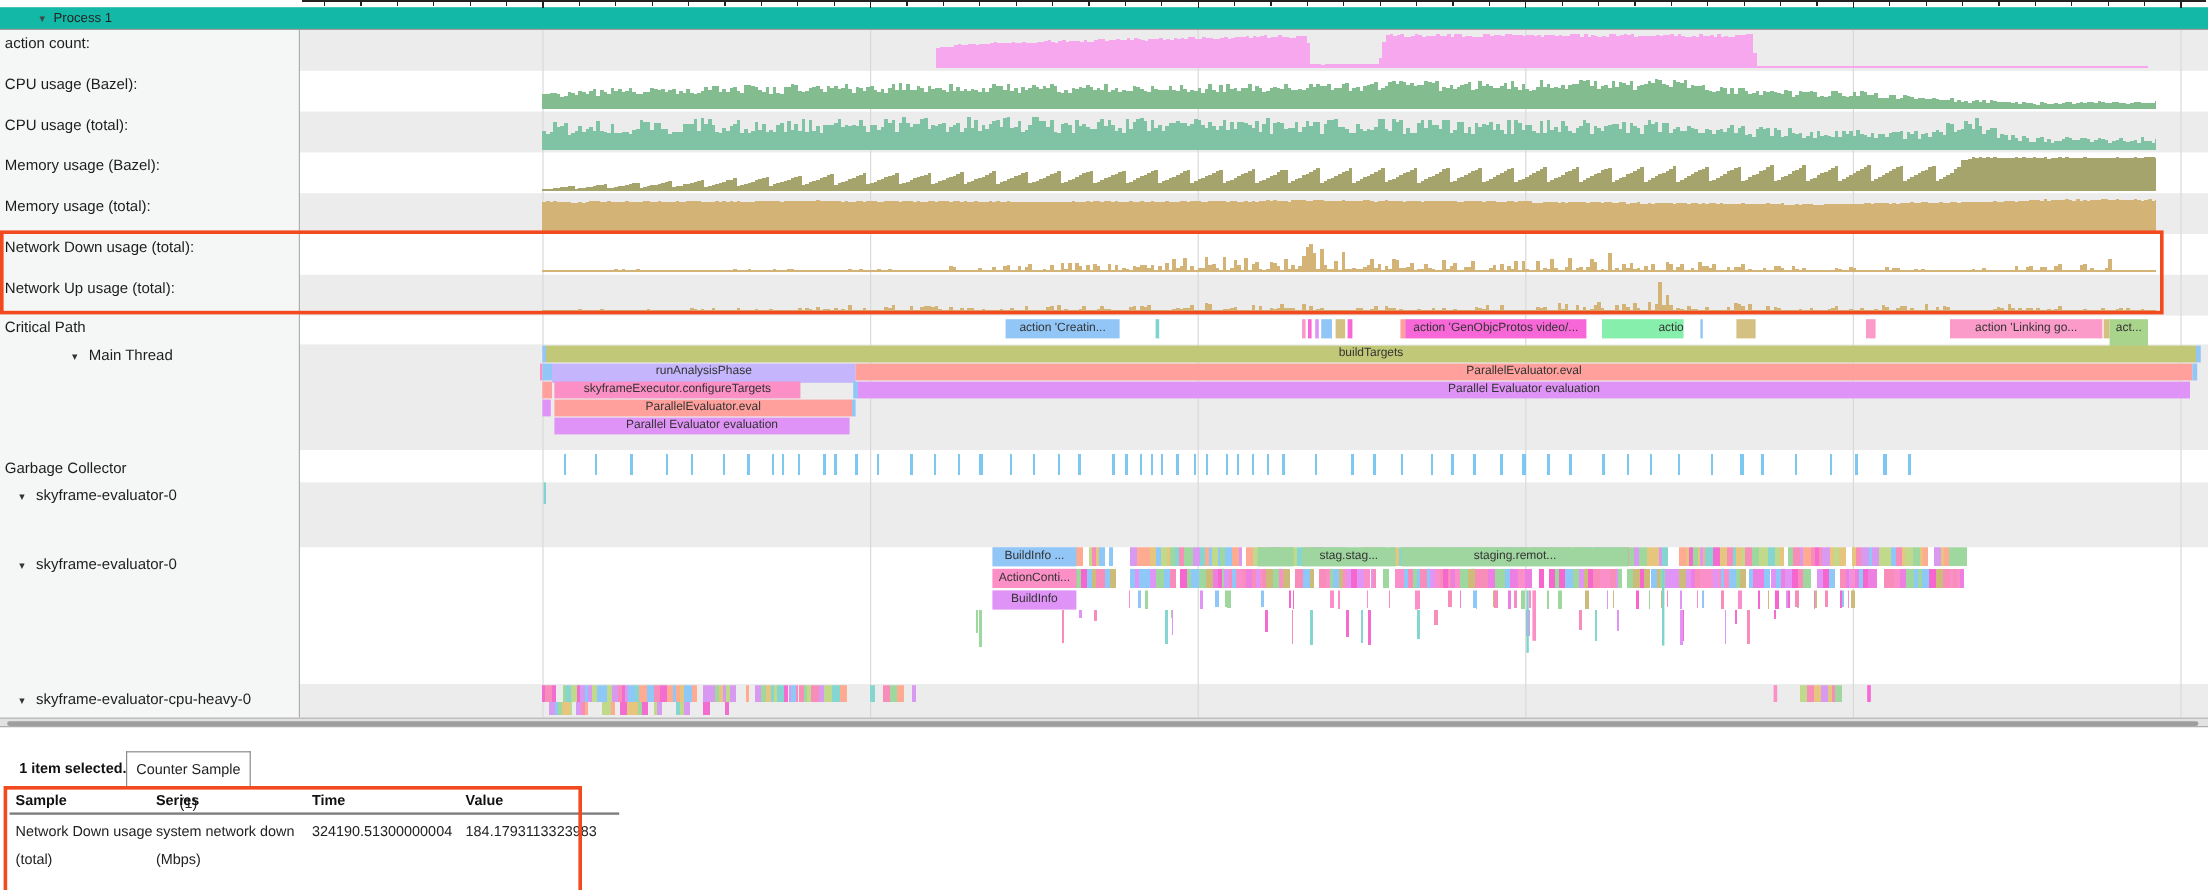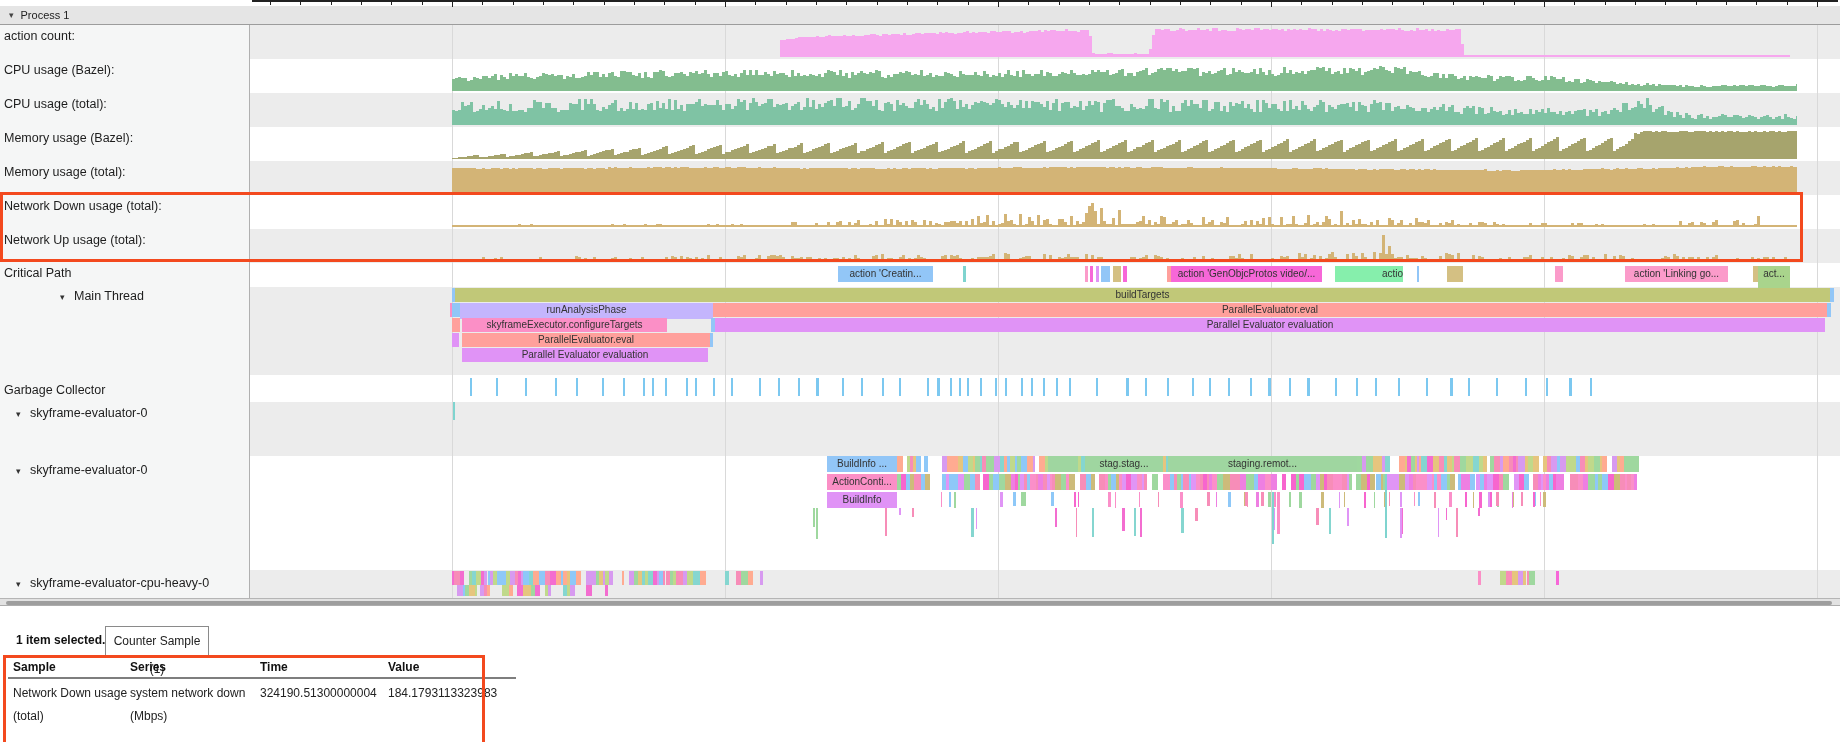--- a/index.html
+++ b/index.html
@@ -1,21 +1,21 @@
 <!DOCTYPE html>
 <html><head>
 <meta charset="utf-8">
 <style>
   html,body{margin:0;padding:0;background:#fff;}
   #app{position:relative;width:1840px;height:742px;overflow:hidden;background:#fff;
        font-family:"Liberation Sans","DejaVu Sans",sans-serif;color:#222;}
   .abs{position:absolute;}
   #ruler{position:absolute;left:0;top:0;width:1840px;height:6px;background:#fff;}
-  #process-header{position:absolute;left:0;top:6px;width:1840px;height:19px;background:#e5e5e5;
-       border-bottom:1px solid #9c9c9c;box-sizing:border-box;font-size:11px;line-height:18px;color:#222;}
+  #process-header{position:absolute;left:0;top:6px;width:1840px;height:19px;background:#14b8a6;
+       border-bottom:1px solid #9c9c9c;box-sizing:border-box;font-size:11px;line-height:18px;color:#222;padding-left:24px;}
   #process-header .tri{display:inline-block;margin-left:9px;font-size:9px;color:#444;vertical-align:top;line-height:18px;}
   #process-header .lbl{margin-left:7px;}
   #tracks{position:absolute;left:0;top:0;width:1840px;height:598px;}
   .sidebar-item{position:absolute;left:0;width:248px;height:15px;font-size:12.5px;line-height:15px;
        white-space:nowrap;overflow:hidden;color:#1d1d1d;}
   .sidebar-item .tri{display:inline-block;width:14px;margin-left:16px;font-size:9px;color:#333;}
   .slice{position:absolute;overflow:hidden;white-space:nowrap;text-align:center;
        font-size:10px;color:#333;box-sizing:border-box;}
   .gridline{position:absolute;width:1px;background:#d9d9d9;top:25px;height:573px;}
   .hl{position:absolute;border:3px solid #f3491e;box-sizing:border-box;pointer-events:none;z-index:40;}
@@ -511,21 +511,21 @@
       <div class="abs slice" style="left: 1096px; top: 266px; width: 3px; height: 16px; background: rgb(224, 147, 246); line-height: 16px;"></div>
       <div class="abs slice" style="left: 1101px; top: 266px; width: 9px; height: 16px; background: rgb(146, 198, 247); line-height: 16px;"></div>
       <div class="abs slice" style="left: 1113px; top: 266px; width: 8px; height: 16px; background: rgb(212, 192, 131); line-height: 16px;"></div>
       <div class="abs slice" style="left: 1123px; top: 266px; width: 4px; height: 16px; background: rgb(247, 103, 216); line-height: 16px;"></div>
       <div class="abs slice" style="left: 1167px; top: 266px; width: 4px; height: 16px; background: rgb(255, 160, 156); line-height: 16px;"></div>
       <div class="abs slice" style="left: 1171px; top: 266px; width: 151px; height: 16px; background: rgb(247, 103, 216); line-height: 16px;">action 'GenObjcProtos video/...</div>
       <div class="abs slice" style="left: 1335px; top: 266px; width: 68px; height: 16px; background: #86efac; line-height: 16px; padding-left: 47px;">actio...</div>
       <div class="abs slice" style="left: 1417px; top: 266px; width: 2px; height: 16px; background: rgb(146, 198, 247); line-height: 16px;"></div>
       <div class="abs slice" style="left: 1447px; top: 266px; width: 16px; height: 16px; background: rgb(212, 192, 131); line-height: 16px;"></div>
       <div class="abs slice" style="left: 1555px; top: 266px; width: 8px; height: 16px; background: rgb(251, 155, 202); line-height: 16px;"></div>
-      <div class="abs slice" style="left: 1625px; top: 266px; width: 103px; height: 16px; background: rgb(251, 155, 202); line-height: 16px;">action 'Linking go...</div>
+      <div class="abs slice" style="left: 1625px; top: 266px; width: 127px; height: 16px; background: rgb(251, 155, 202); line-height: 16px;">action 'Linking go...</div>
       <div class="abs slice" style="left: 1753px; top: 266px; width: 5px; height: 16px; background: rgb(212, 192, 131); line-height: 16px;"></div>
       <div class="abs slice" style="left: 1758px; top: 266px; width: 32px; height: 28px; background: rgb(169, 212, 140); line-height: 16px;">act...</div>
       <div class="abs slice" style="left: 452px; top: 288px; width: 3px; height: 14px; background: rgb(146, 198, 247); line-height: 14px;"></div>
       <div class="abs slice" style="left: 455px; top: 288px; width: 1375px; height: 14px; background: rgb(193, 200, 120); line-height: 14px;">buildTargets</div>
       <div class="abs slice" style="left: 1830px; top: 288px; width: 4px; height: 14px; background: rgb(146, 198, 247); line-height: 14px;"></div>
       <div class="abs slice" style="left: 450px; top: 303px; width: 2px; height: 14px; background: rgb(251, 143, 198); line-height: 14px;"></div>
       <div class="abs slice" style="left: 452px; top: 303px; width: 8px; height: 14px; background: rgb(146, 198, 247); line-height: 14px;"></div>
       <div class="abs slice" style="left: 460px; top: 303px; width: 253px; height: 16px; background: #c4b5fd; line-height: 14px;">runAnalysisPhase</div>
       <div class="abs slice" style="left: 713px; top: 303px; width: 1114px; height: 14px; background: rgb(255, 160, 156); line-height: 14px;">ParallelEvaluator.eval</div>
       <div class="abs slice" style="left: 1827px; top: 303px; width: 4px; height: 14px; background: rgb(146, 198, 247); line-height: 14px;"></div>

